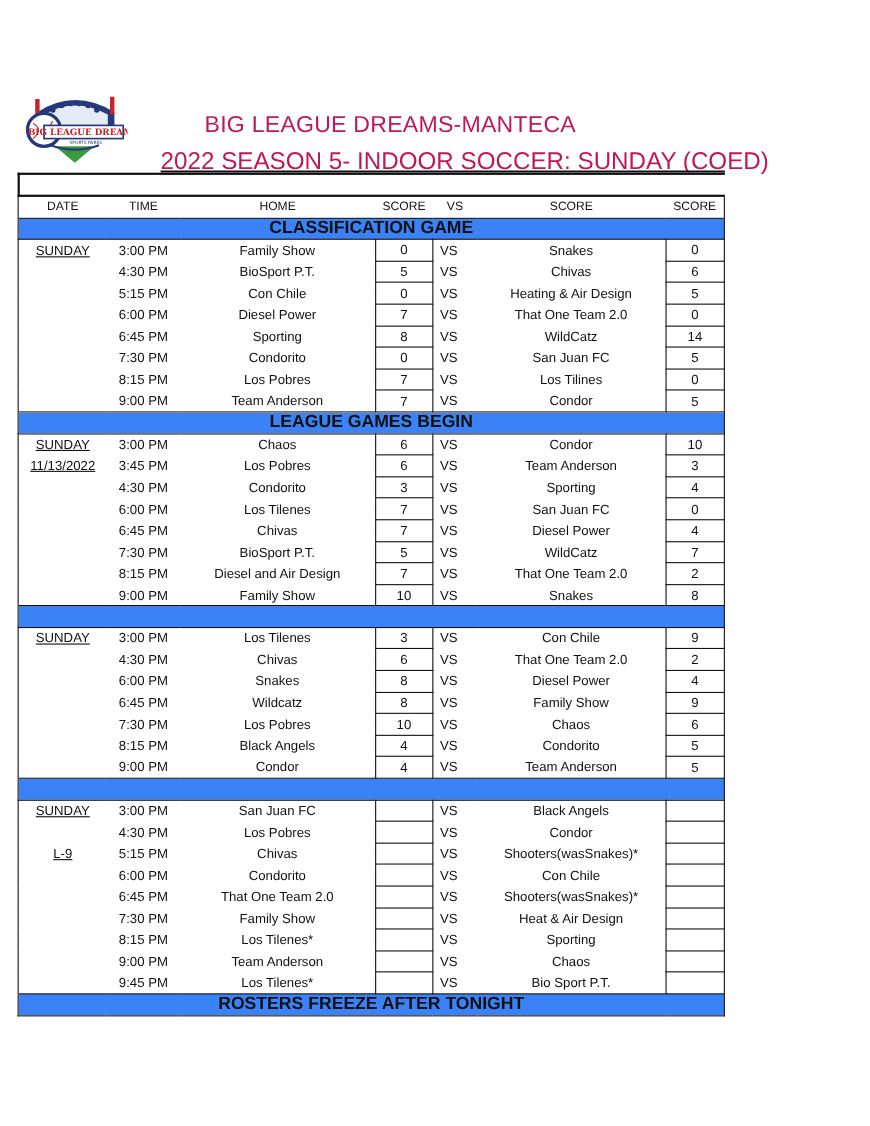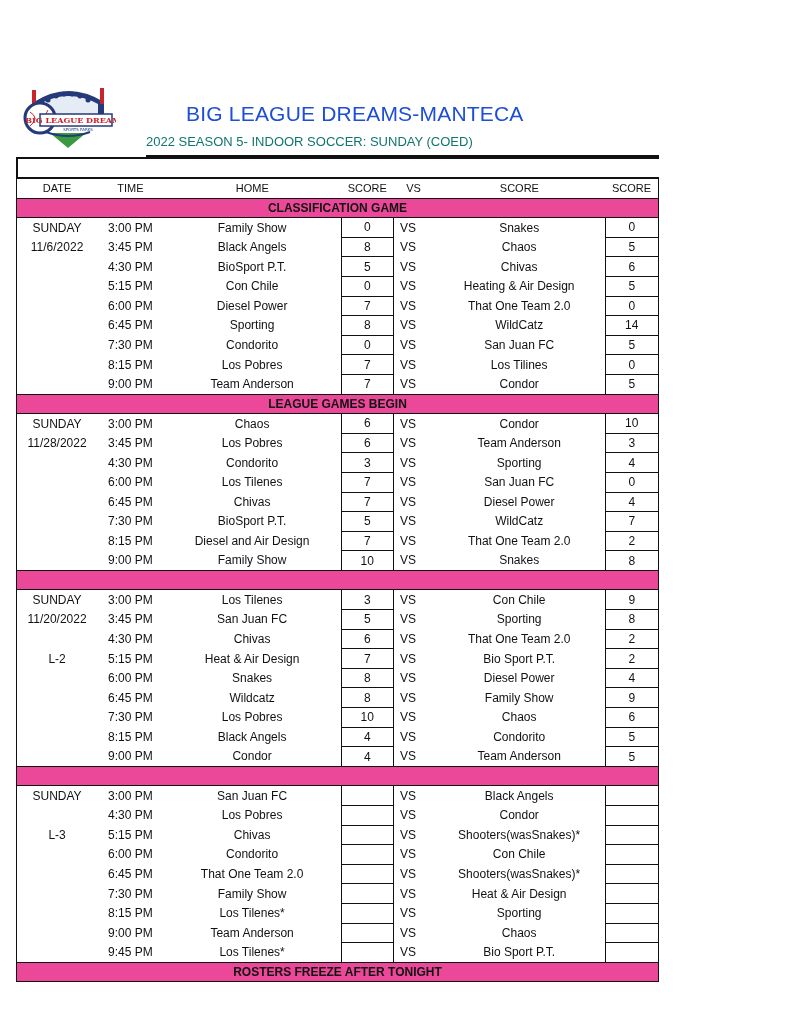--- a/index.html
+++ b/index.html
@@ -1,35 +1,35 @@
 <!DOCTYPE html>
 <html><head>
 <meta charset="utf-8">
 <style>
   html, body { margin: 0; padding: 0; background: #ffffff; }
   body { width: 791px; height: 1024px; position: relative; overflow: hidden;
          font-family: "Liberation Sans", sans-serif; color: #111; }
   .logo { position: absolute; left: 20px; top: 78px; width: 96px; height: 74px; }
-  .title1 { position: absolute; left: 186px; top: 102px; font-size: 21px; letter-spacing: 0.2px; color:#1d4ed8; }
-  .title2 { position: absolute; left: 146px; top: 134px; font-size: 13px; color:#0f766e; }
+  .title1 { position: absolute; left: 186px; top: 102px; font-size: 21px; letter-spacing: 0.2px; color:#be185d; }
+  .title2 { position: absolute; left: 146px; top: 134px; font-size: 22px; color:#be185d; }
   .title-rule { position: absolute; left: 146px; top: 155px; width: 513px; height: 2px; background: #111; }
   .blank-box { position: absolute; left: 16px; top: 157px; width: 641px; height: 18px;
                border: 2px solid #111; border-right: none; background: #fff; }
   table.sched { position: absolute; left: 16px; top: 179px; border-collapse: collapse;
                 width: 643px; table-layout: fixed; font-size: 12px; }
   table.sched td { height: 18.6px; padding: 0; text-align: center; vertical-align: middle; white-space: nowrap; overflow: hidden; }
   .hdr td { font-size: 11px; height: 16px; }
   col.c-date { width: 80px; } col.c-time { width: 66px; } col.c-home { width: 176px; }
   col.c-score { width: 52px; } col.c-vs { width: 40px; } col.c-guest { width: 170px; } col.c-gscore { width: 53px; }
-  .band td { background: #ec4899; border: 1.5px solid #111; font-weight: bold; font-size: 12px; height: 16px; }
+  .band td { background: #3b82f6; border: 1.5px solid #111; font-weight: bold; font-size: 16px; height: 16px; }
   .score-cell { border: 1.5px solid #111; }
   .vs-cell { border-left: 1.5px solid #111; text-align: left !important; padding-left: 6px !important; }
   .first-col { border-left: 1.5px solid #111; margin-left: 32px; }
   .last-col { border-right: 1.5px solid #111; }
-  .date-cell { text-align: center; }
+  .date-cell { text-align: center; text-decoration: underline; }
   .guest-cell { }
 </style>
 </head>
 <body>
 
 <div class="logo">
   <svg width="96" height="74" viewBox="0 0 96 74">
     <path d="M14 24 Q48 2 84 24 L84 44 L14 44 Z" fill="#243a7a"></path>
     <path d="M20 26 Q48 10 78 26 L78 40 L20 40 Z" fill="#e6ecf6"></path>
     <g fill="#243a7a">
@@ -84,29 +84,20 @@
       <tr>
         <td class="date-cell first-col">SUNDAY</td>
         <td class="time-cell">3:00 PM</td>
         <td class="home-cell">Family Show</td>
         <td class="score-cell">0</td>
         <td class="vs-cell">VS</td>
         <td class="guest-cell">Snakes</td>
         <td class="score-cell last-col">0</td>
       </tr>
       <tr>
-        <td class="date-cell first-col">11/6/2022</td>
-        <td class="time-cell">3:45 PM</td>
-        <td class="home-cell">Black Angels</td>
-        <td class="score-cell">8</td>
-        <td class="vs-cell">VS</td>
-        <td class="guest-cell">Chaos</td>
-        <td class="score-cell last-col">5</td>
-      </tr>
-      <tr>
         <td class="date-cell first-col"></td>
         <td class="time-cell">4:30 PM</td>
         <td class="home-cell">BioSport P.T.</td>
         <td class="score-cell">5</td>
         <td class="vs-cell">VS</td>
         <td class="guest-cell">Chivas</td>
         <td class="score-cell last-col">6</td>
       </tr>
       <tr>
         <td class="date-cell first-col"></td>
@@ -168,21 +159,21 @@
       <tr>
         <td class="date-cell first-col">SUNDAY</td>
         <td class="time-cell">3:00 PM</td>
         <td class="home-cell">Chaos</td>
         <td class="score-cell">6</td>
         <td class="vs-cell">VS</td>
         <td class="guest-cell">Condor</td>
         <td class="score-cell last-col">10</td>
       </tr>
       <tr>
-        <td class="date-cell first-col">11/28/2022</td>
+        <td class="date-cell first-col">11/13/2022</td>
         <td class="time-cell">3:45 PM</td>
         <td class="home-cell">Los Pobres</td>
         <td class="score-cell">6</td>
         <td class="vs-cell">VS</td>
         <td class="guest-cell">Team Anderson</td>
         <td class="score-cell last-col">3</td>
       </tr>
       <tr>
         <td class="date-cell first-col"></td>
         <td class="time-cell">4:30 PM</td>
@@ -243,47 +234,29 @@
       <tr>
         <td class="date-cell first-col">SUNDAY</td>
         <td class="time-cell">3:00 PM</td>
         <td class="home-cell">Los Tilenes</td>
         <td class="score-cell">3</td>
         <td class="vs-cell">VS</td>
         <td class="guest-cell">Con Chile</td>
         <td class="score-cell last-col">9</td>
       </tr>
       <tr>
-        <td class="date-cell first-col">11/20/2022</td>
-        <td class="time-cell">3:45 PM</td>
-        <td class="home-cell">San Juan FC</td>
-        <td class="score-cell">5</td>
-        <td class="vs-cell">VS</td>
-        <td class="guest-cell">Sporting</td>
-        <td class="score-cell last-col">8</td>
-      </tr>
-      <tr>
         <td class="date-cell first-col"></td>
         <td class="time-cell">4:30 PM</td>
         <td class="home-cell">Chivas</td>
         <td class="score-cell">6</td>
         <td class="vs-cell">VS</td>
         <td class="guest-cell">That One Team 2.0</td>
         <td class="score-cell last-col">2</td>
       </tr>
       <tr>
-        <td class="date-cell first-col">L-2</td>
-        <td class="time-cell">5:15 PM</td>
-        <td class="home-cell">Heat &amp; Air Design</td>
-        <td class="score-cell">7</td>
-        <td class="vs-cell">VS</td>
-        <td class="guest-cell">Bio Sport P.T.</td>
-        <td class="score-cell last-col">2</td>
-      </tr>
-      <tr>
         <td class="date-cell first-col"></td>
         <td class="time-cell">6:00 PM</td>
         <td class="home-cell">Snakes</td>
         <td class="score-cell">8</td>
         <td class="vs-cell">VS</td>
         <td class="guest-cell">Diesel Power</td>
         <td class="score-cell last-col">4</td>
       </tr>
       <tr>
         <td class="date-cell first-col"></td>
@@ -336,21 +309,21 @@
       <tr>
         <td class="date-cell first-col"></td>
         <td class="time-cell">4:30 PM</td>
         <td class="home-cell">Los Pobres</td>
         <td class="score-cell"></td>
         <td class="vs-cell">VS</td>
         <td class="guest-cell">Condor</td>
         <td class="score-cell last-col"></td>
       </tr>
       <tr>
-        <td class="date-cell first-col">L-3</td>
+        <td class="date-cell first-col">L-9</td>
         <td class="time-cell">5:15 PM</td>
         <td class="home-cell">Chivas</td>
         <td class="score-cell"></td>
         <td class="vs-cell">VS</td>
         <td class="guest-cell">Shooters(wasSnakes)*</td>
         <td class="score-cell last-col"></td>
       </tr>
       <tr>
         <td class="date-cell first-col"></td>
         <td class="time-cell">6:00 PM</td>

